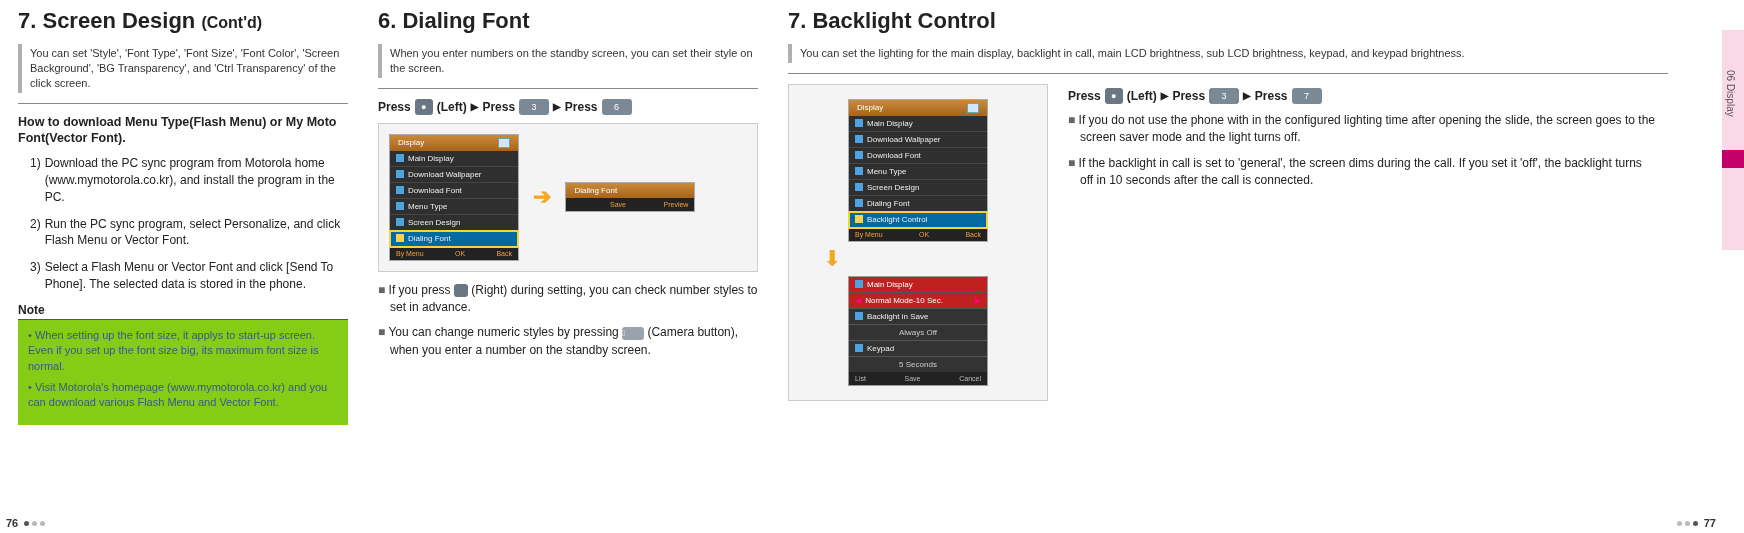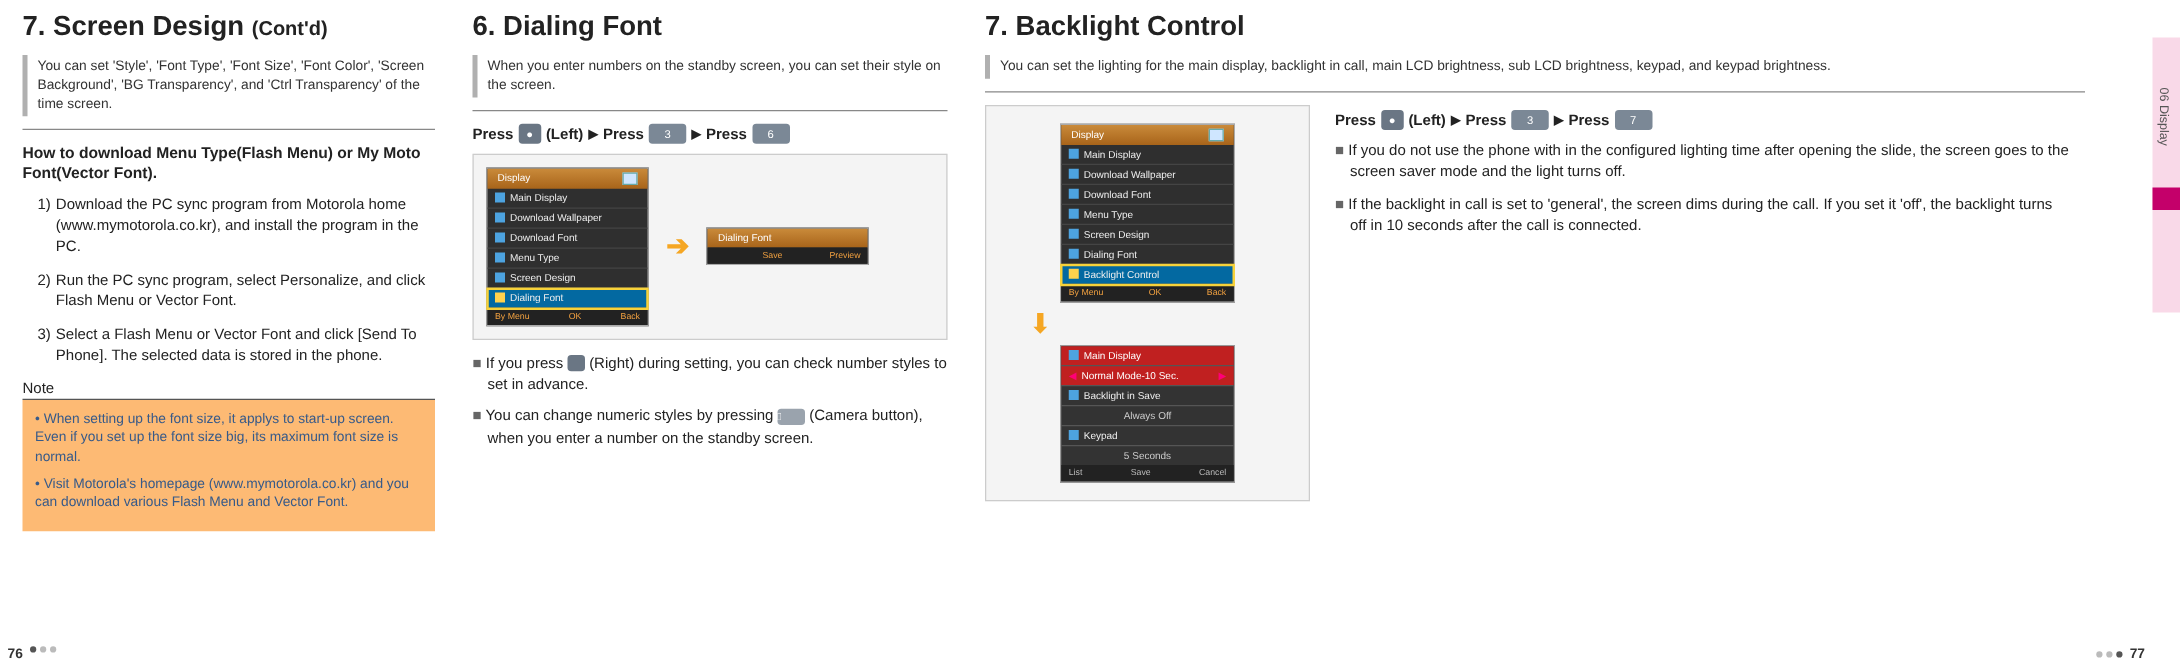--- a/index.html
+++ b/index.html
@@ -34,23 +34,23 @@
     line-height: 1.35;
   }
   .hr { border-top: 1px solid #888; margin: 6px 0 10px 0; }
 
   .subhead { font-weight: bold; font-size: 12.5px; line-height: 1.35; margin-bottom: 8px; }
 
   ol.steps { list-style: none; padding-left: 12px; font-size: 12px; }
   ol.steps li { margin-bottom: 10px; line-height: 1.4; display: flex; }
   ol.steps li .num { font-weight: normal; margin-right: 4px; flex: 0 0 auto; }
 
-  .note-title { font-weight: normal; font-size: 12px; border-bottom: 1px solid #555; padding-bottom: 2px; margin-top: 6px; }
+  .note-title { font-weight: bold; font-size: 12px; border-bottom: 1px solid #555; padding-bottom: 2px; margin-top: 6px; }
   .note-box {
-    background: #fdba74;
+    background: #84cc16;
     padding: 8px 10px;
     font-size: 11px;
     color: #375a89;
     line-height: 1.4;
   }
   .note-box p { margin-bottom: 6px; }
   .note-box p::before { content: "• "; }
 
   .press-line { font-size: 12px; font-weight: bold; margin: 4px 0 8px 0; display: flex; align-items: center; flex-wrap: wrap; gap: 4px; }
   .key {
@@ -153,21 +153,21 @@
   }
   .sidetab .lbl {
     position:absolute; top:40px; left:3px;
     writing-mode: vertical-rl;
     font-size:10px; color:#555;
   }
 
   
   .pgnum-left {
     position:absolute; left:6px; bottom:4px; font-size:11px; font-weight:bold; color:#333;
-    display:flex;gap:6px;
+    display:flex;align-items:center;gap:6px;
   }
   .pgnum-right {
     position:absolute; right:28px; bottom:4px; font-size:11px; font-weight:bold; color:#333;
     display:flex;align-items:center;gap:6px;
   }
   .dots { display:inline-flex; gap:3px; }
   .dots span { width:5px;height:5px;border-radius:50%;background:#bbb;display:inline-block;}
   .dots span.on { background:#555;}
 
   .inline-key {
@@ -181,21 +181,21 @@
 </head>
 <body>
 
 <div class="page">
 
   <div class="col col1">
     <h2>
       <span>7. Screen Design</span>
       <span class="contd">(Cont'd)</span>
     </h2>
-    <div class="intro">You can set 'Style', 'Font Type', 'Font Size', 'Font Color', 'Screen Background', 'BG Transparency', and 'Ctrl Transparency' of the time screen.</div>
+    <div class="intro">You can set 'Style', 'Font Type', 'Font Size', 'Font Color', 'Screen Background', 'BG Transparency', and 'Ctrl Transparency' of the click screen.</div>
     <div class="hr"></div>
     <p class="subhead">How to download Menu Type(Flash Menu) or My Moto Font(Vector Font).</p>
     <ol class="steps">
       <li>
           <span class="num">1)</span>
           <span>Download the PC sync program from Motorola home (www.mymotorola.co.kr), and install the program in the PC.</span>
         </li>
       <li>
           <span class="num">2)</span>
           <span>Run the PC sync program, select Personalize, and click Flash Menu or Vector Font.</span>

